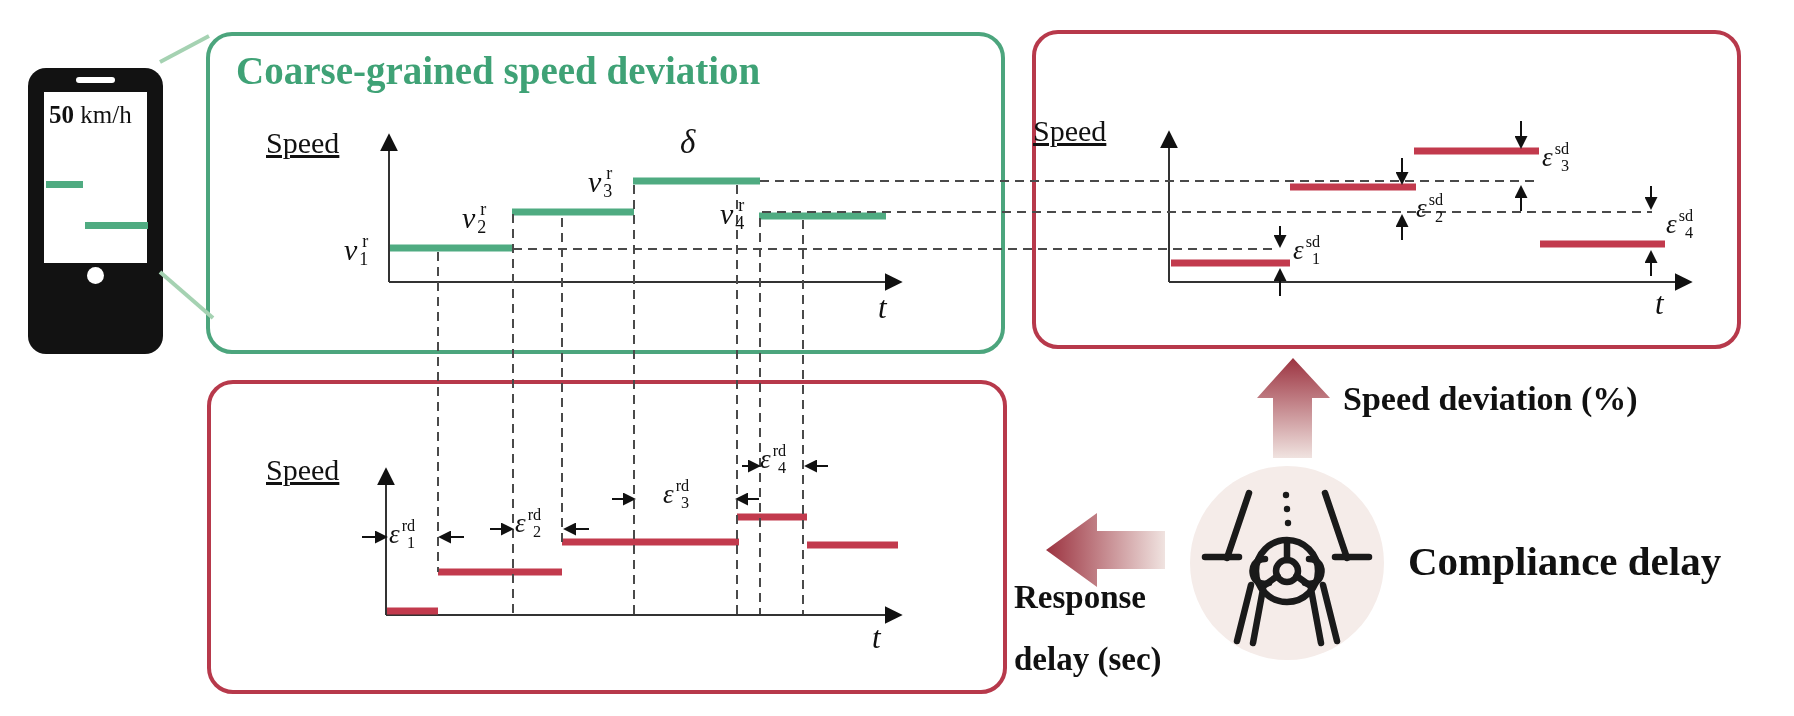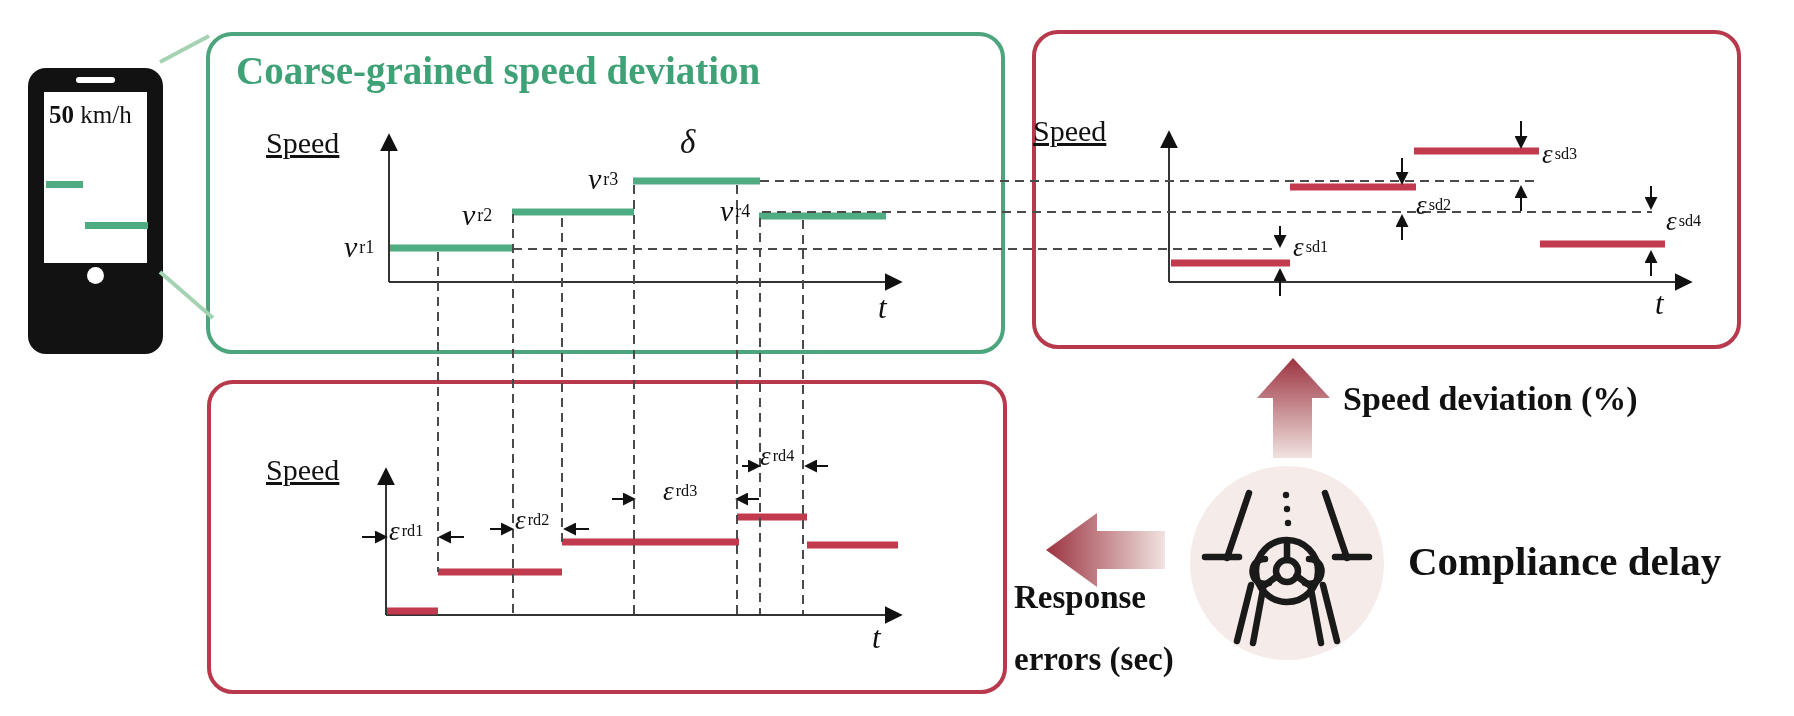--- a/index.html
+++ b/index.html
@@ -10,22 +10,22 @@
   .box.red{border:4px solid #B7394B;}
   #fig{position:absolute;left:0;top:0;z-index:3;pointer-events:none;}
   .txt{position:absolute;color:#111;z-index:4;white-space:nowrap;}
   .bold{font-weight:bold;}
   .green-title{color:#3FA276;font-weight:bold;font-size:39px;letter-spacing:0px;}
   .axis-label{font-size:30px;text-decoration:underline;}
   .t-label{font-size:31px;font-style:italic;}
   .ml{position:absolute;display:inline-flex;align-items:center;color:#111;z-index:4;
       font-size:30px;line-height:1;}
   .ml .base{font-style:italic;}
-  .ml .ss{display:inline-flex;flex-direction:row;font-size:0.60em;line-height:1.02;
-          margin-left:2px;align-items:center;font-family:Liberation Serif, serif;}
+  .ml .ss{display:inline-flex;flex-direction:column;font-size:0.60em;line-height:1.02;
+          margin-left:2px;align-items:flex-end;font-family:Liberation Serif, serif;}
   .phone{position:absolute;left:28px;top:58px;width:135px;height:286px;background:#121212;
          border-radius:18px;z-index:2;margin-top:10px;}
   .phone .screen{position:absolute;left:16px;top:24px;width:103px;height:171px;background:#fff;}
   .phone .speaker{position:absolute;left:48px;top:9px;width:39px;height:6px;border-radius:3px;background:#fff;}
   .phone .home{position:absolute;left:59px;top:199px;width:17px;height:17px;border-radius:50%;background:#fff;}
   .phone .speedtext{position:absolute;left:5px;top:9px;font-size:25px;color:#111;}
   .phone .bar{position:absolute;height:7px;background:#4FAB81;}
   .phone .bar1{left:2px;top:89px;width:37px;}
   .phone .bar2{left:41px;top:130px;width:63px;}
   .bigtxt{font-weight:bold;color:#111;text-align:right;}
@@ -242,16 +242,16 @@
   <span class="ml" style="left:1666px;top:208px;font-size:27px;">
       <span class="base">ε</span>
       <span class="ss">
         <span>sd</span>
         <span>4</span>
       </span>
     </span>
 
   <div class="txt bigtxt" style="left:1343px;top:380px;font-size:34px;">Speed deviation (%)</div>
   <div class="txt bigtxt" style="left:1014px;top:579px;font-size:33px;">Response</div>
-  <div class="txt bigtxt" style="left:1014px;top:641px;font-size:33px;">errors (sec)</div>
+  <div class="txt bigtxt" style="left:1014px;top:641px;font-size:33px;">delay (sec)</div>
   <div class="txt bigtxt" style="left:1408px;top:537px;font-size:41px;">Compliance delay</div>
 
 </div>
 
 </body></html>

